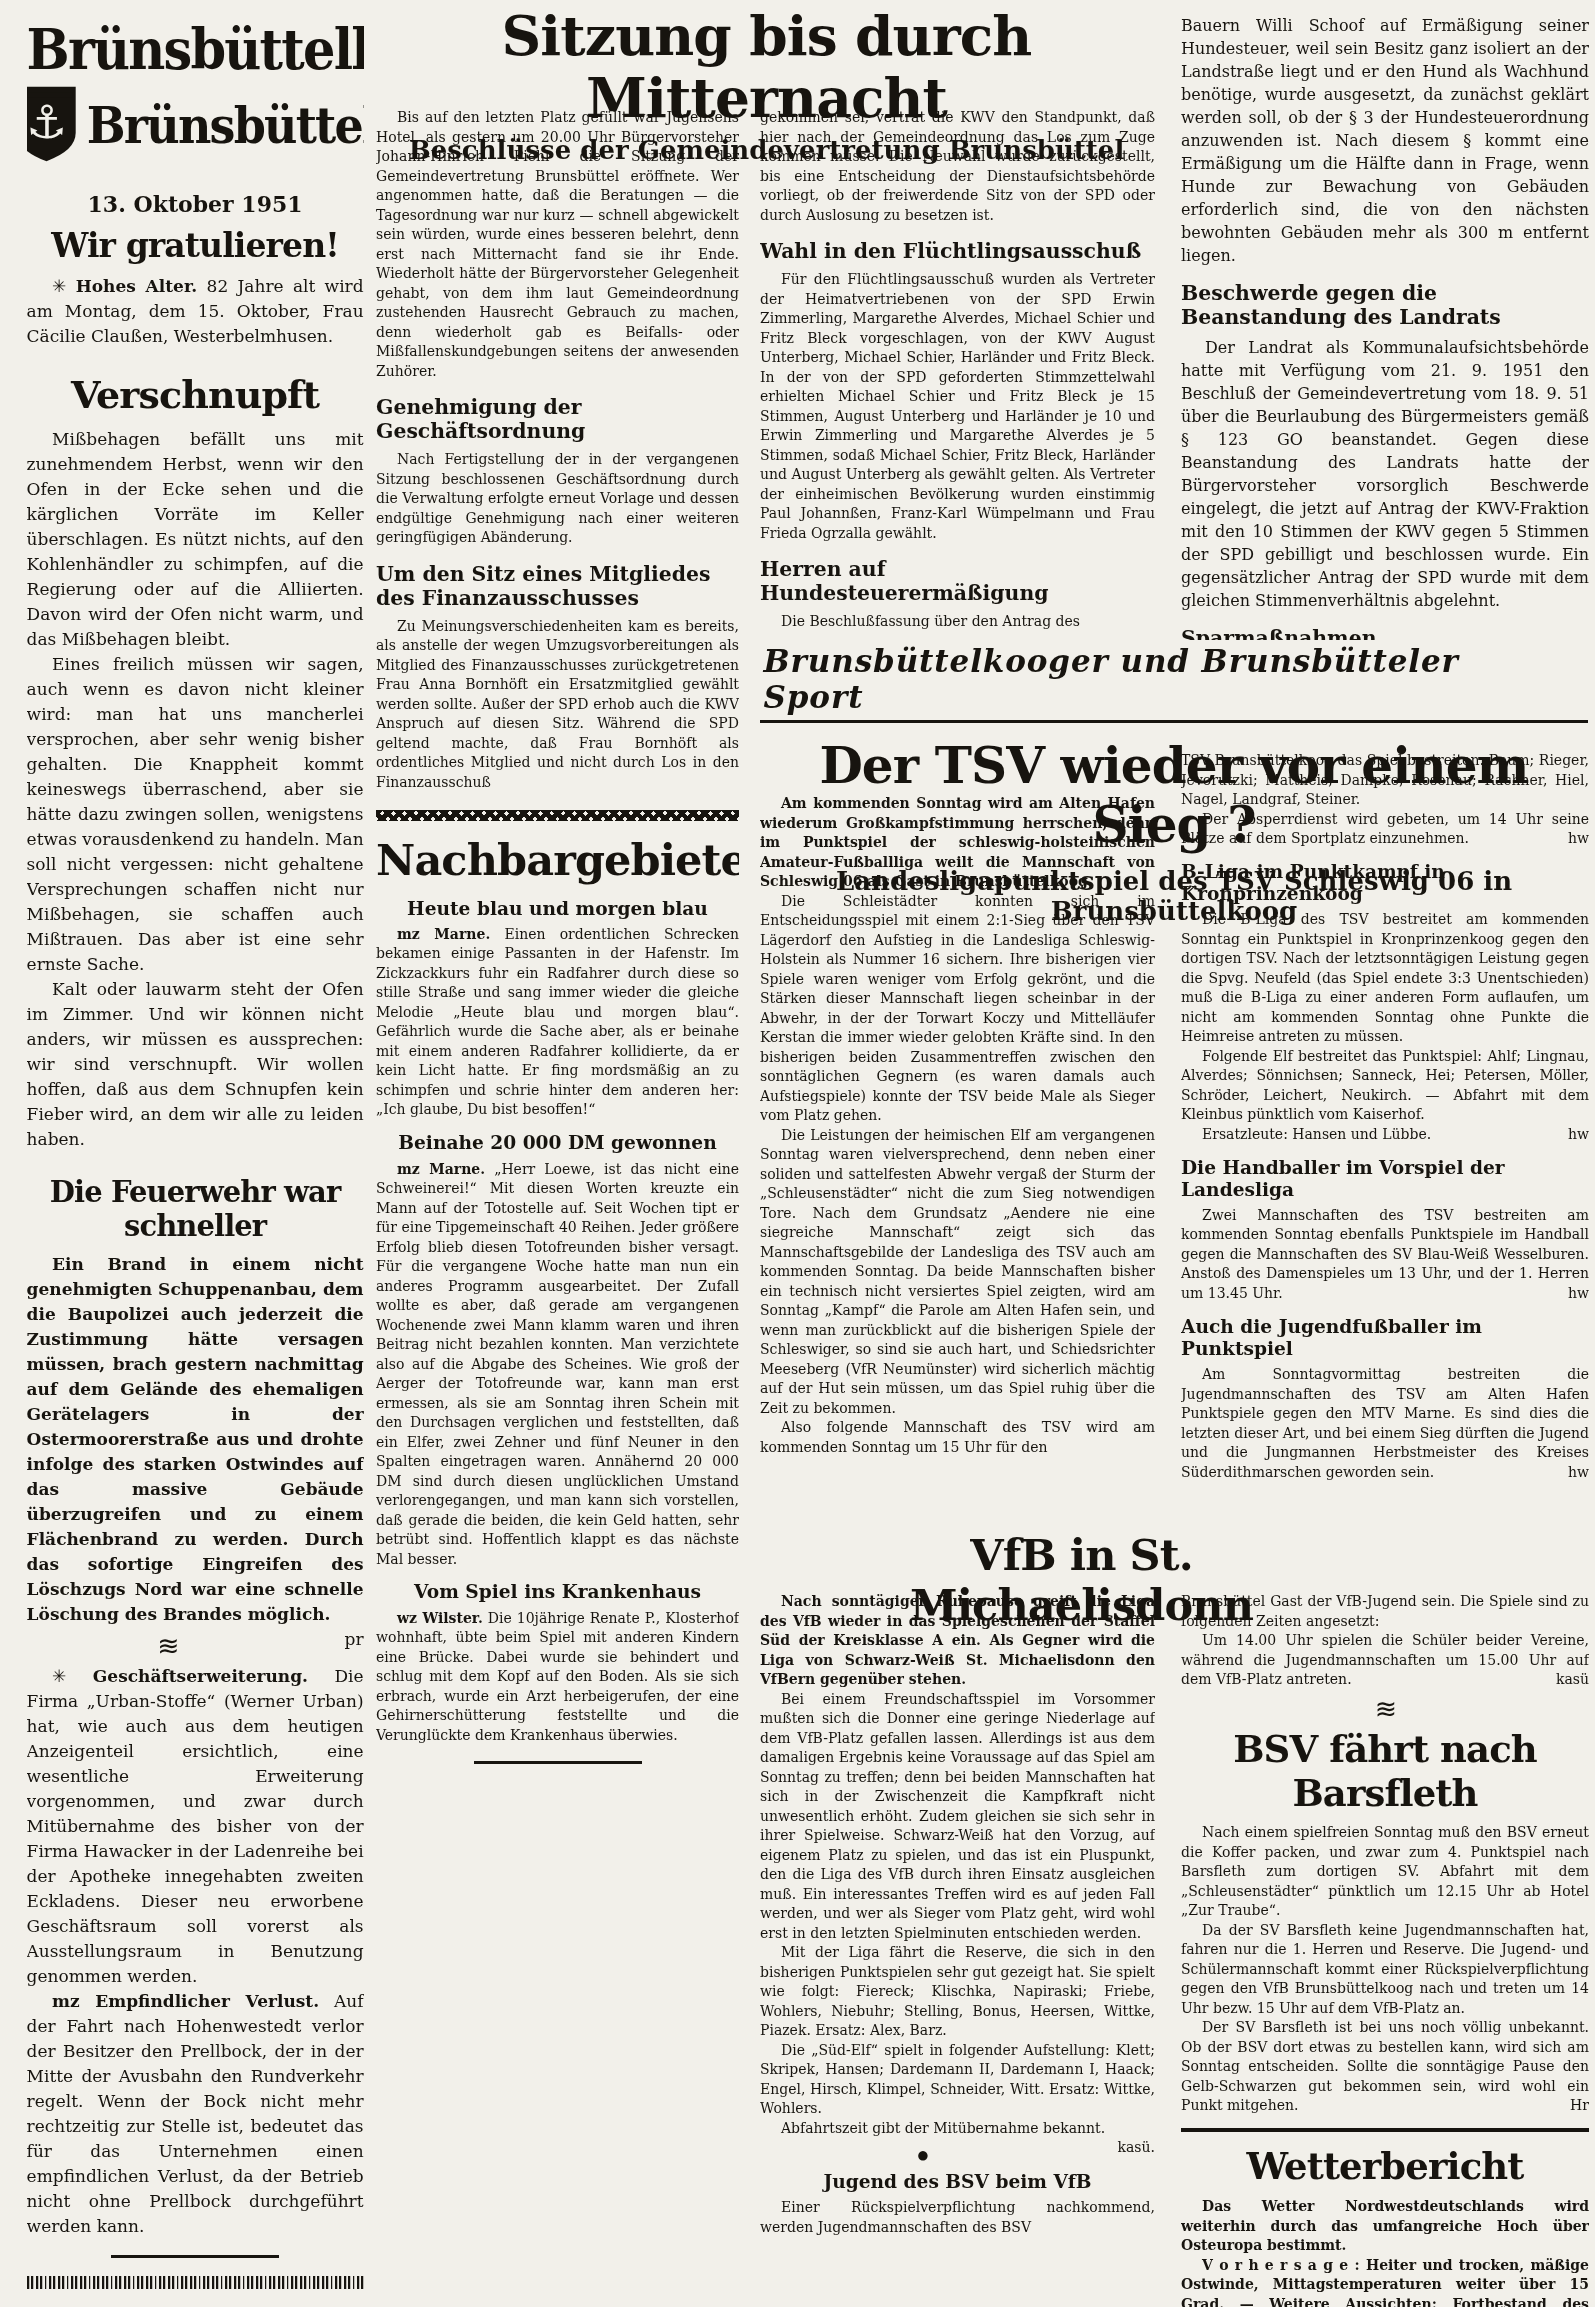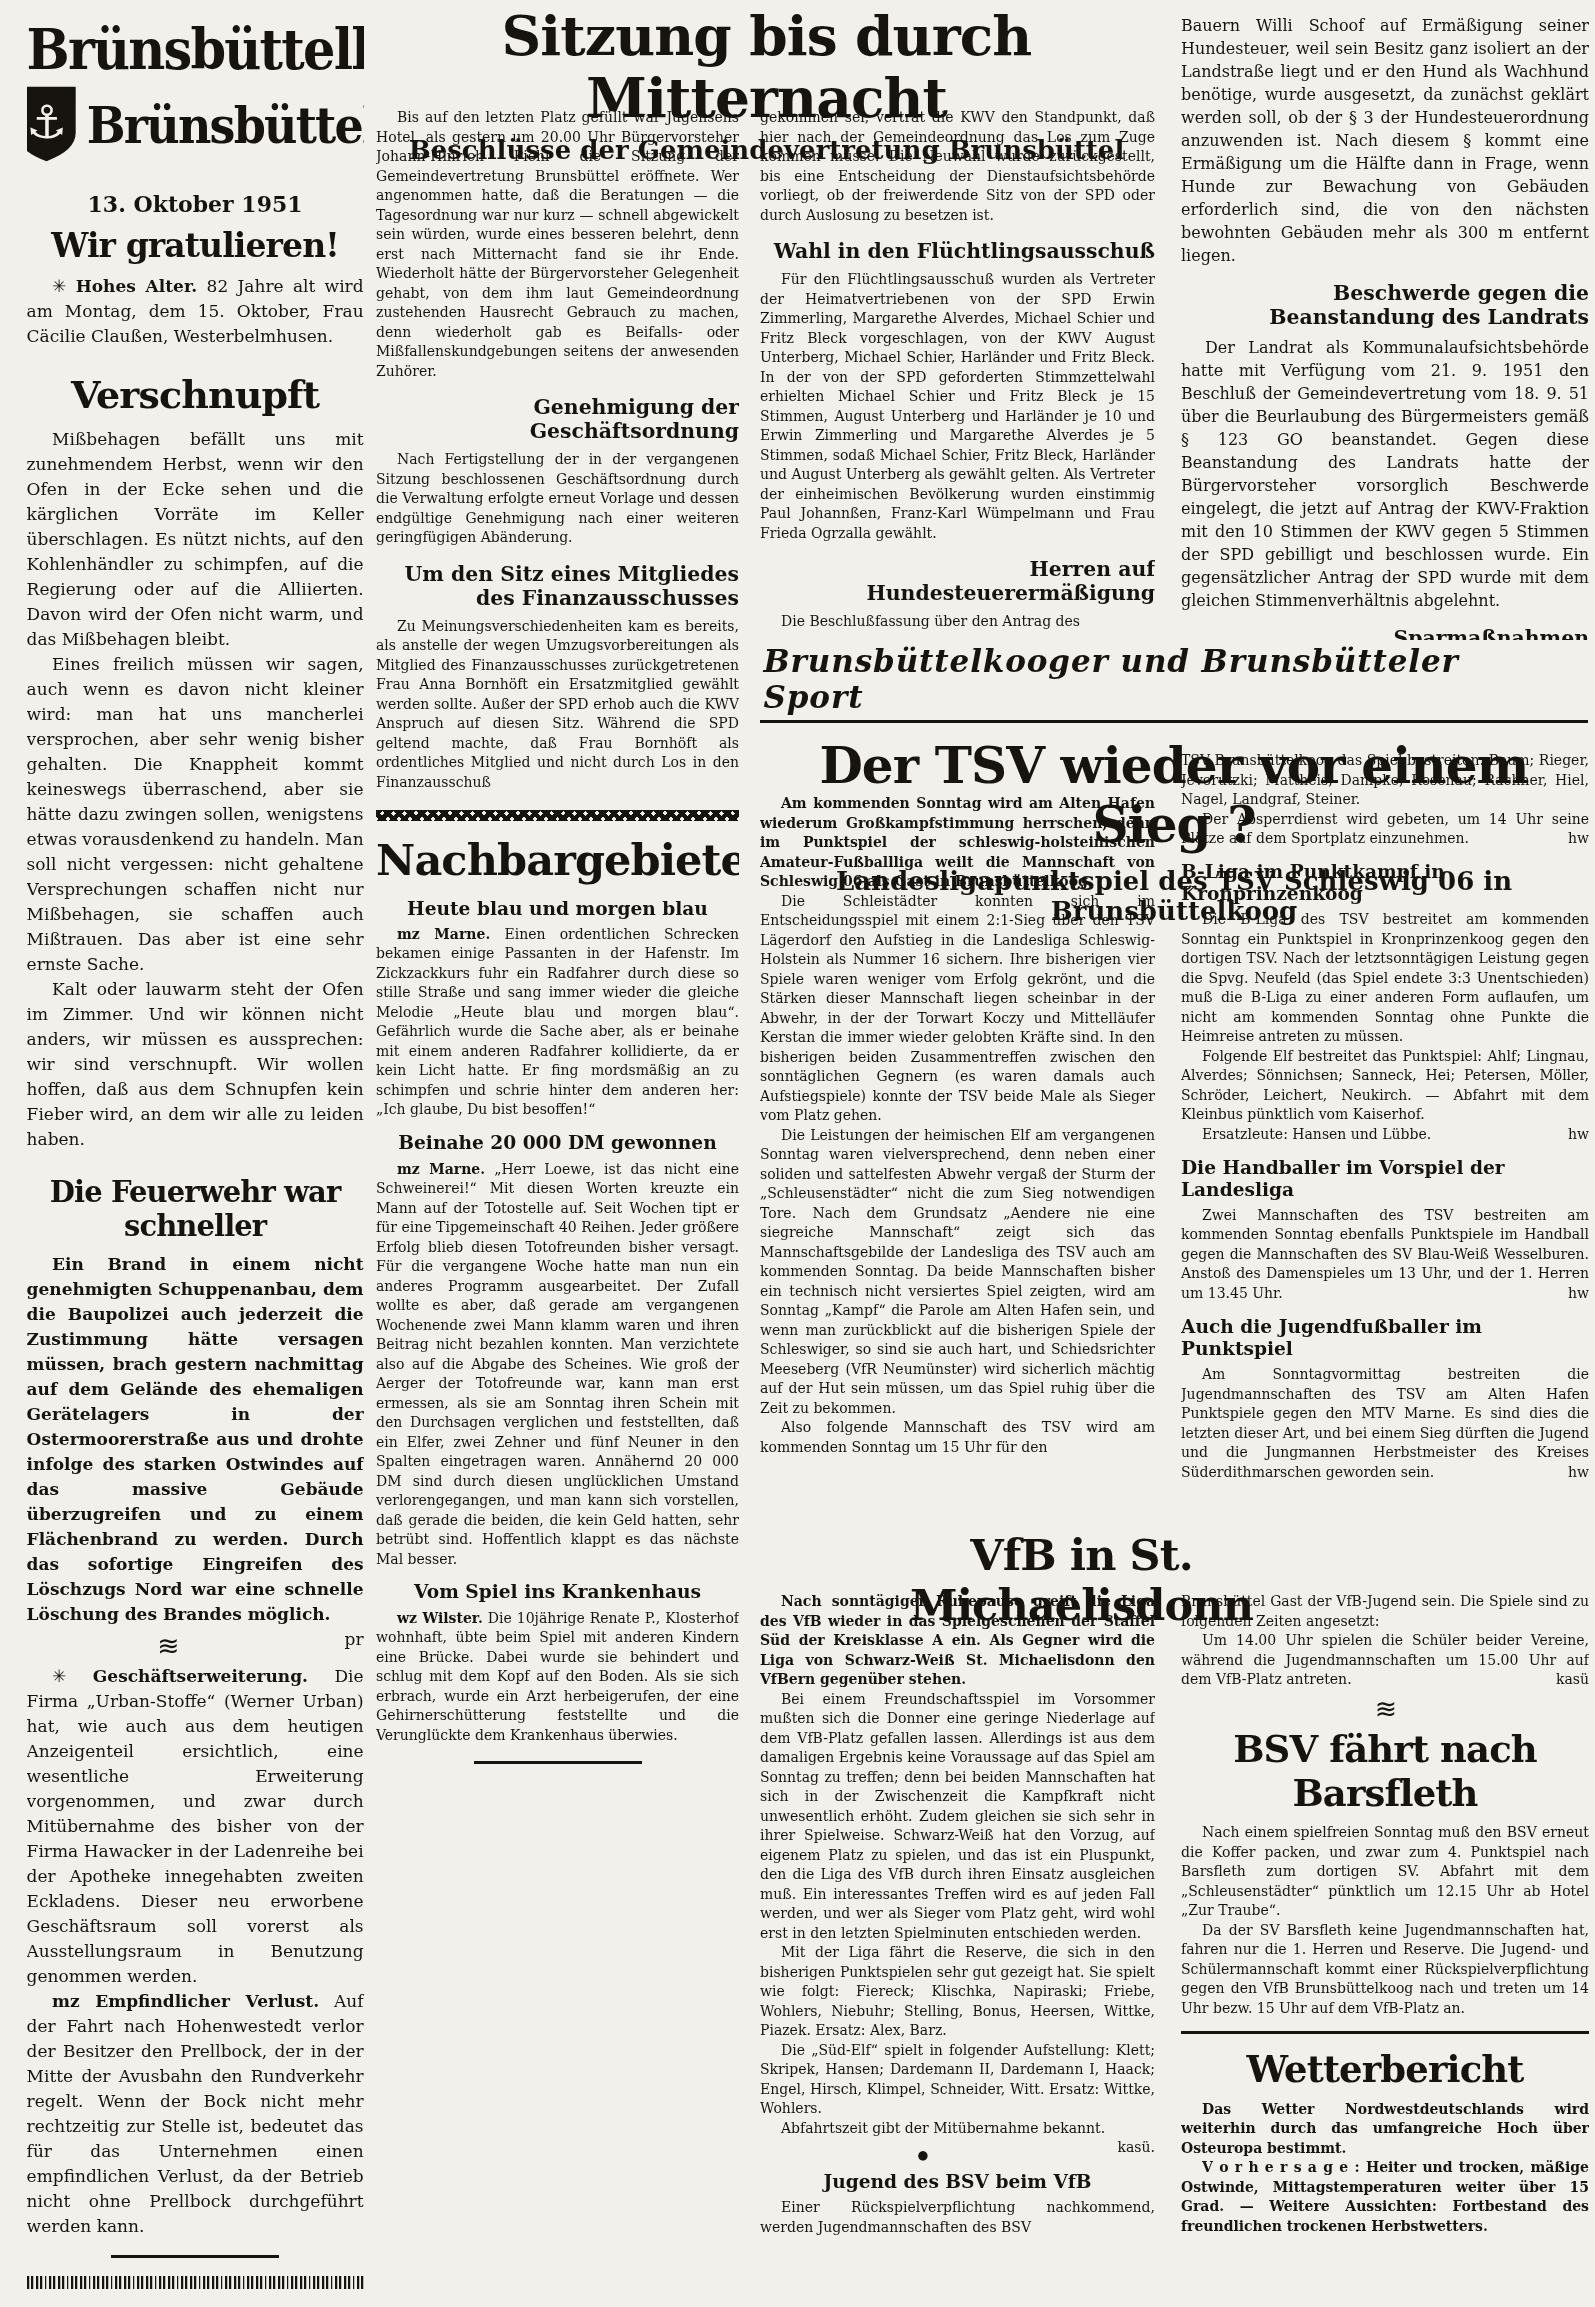--- a/index.html
+++ b/index.html
@@ -15,21 +15,21 @@
   .small .p, .p.small{font-size:14px;line-height:19.5px;}
   .mid .p{font-size:16px;line-height:23px;}
   .big .p{font-size:17px;line-height:25px;}
   .lead{font-weight:bold;}
   .prefix{font-weight:bold;}
   .sig{float:right;font-weight:bold;padding-left:10.6px;}
   .sig.plain{font-weight:normal;}
   
   .h-main{font-weight:bold;text-align:center;margin:0;letter-spacing:-0.9px;}
   .h-sub{font-weight:bold;text-align:center;margin:0;}
-  .h3{font-weight:bold;text-align:right;font-size:20.4px;line-height:24px;margin:14px 0 7px;}
+  .h3{font-weight:bold;text-align:left;font-size:20.4px;line-height:24px;margin:14px 0 7px;}
   .h4{font-weight:bold;font-size:18.6px;line-height:22px;margin:12.4px 0 5.3px;}
   .h4.c{text-align:center;}
   
   .mast-line1{font-size:51px;font-weight:bold;letter-spacing:-1.8px;text-align:center;margin:0;transform:scaleY(1.08);}
   .mast-line2{display:flex;align-items:center;justify-content:center;gap:5.3px;margin-top:3.5px;}
   .mast-line2 .word{font-size:46px;font-weight:bold;letter-spacing:-1.8px;transform:scaleY(1.08);}
   .ribbon{width:41px;height:26.6px;background:repeating-linear-gradient(90deg,#17140f 0 3.5px,transparent 3.5px 7px);}
   .date{font-size:22px;font-weight:bold;text-align:center;margin:23px 0 8.9px;}
   
   .rule-short{width:168px;height:2.7px;background:#17140f;margin:16px auto;}
@@ -183,20 +183,21 @@
   <p class="p small">Einer Rückspielverpflichtung nachkommend, werden Jugendmannschaften des BSV</p>
 </div>
 
 <div class="col small" style="left:1181px;top:1592px;width:408px;height:715px;">
   <p class="p small ni">Brunsbüttel Gast der VfB-Jugend sein. Die Spiele sind zu folgenden Zeiten angesetzt:</p>
   <p class="p small"><span>Um 14.00 Uhr spielen die Schüler beider Vereine, während die Jugendmannschaften um 15.00 Uhr auf dem VfB-Platz antreten.</span><span class="sig plain">kasü</span></p>
   <div class="squig icon">≋</div>
   <h2 class="h-main" style="font-size:37px;margin:3.5px 0 8.9px;">BSV fährt nach Barsfleth</h2>
   <p class="p small">Nach einem spielfreien Sonntag muß den BSV erneut die Koffer packen, und zwar zum 4. Punktspiel nach Barsfleth zum dortigen SV. Abfahrt mit dem „Schleusenstädter“ pünktlich um 12.15 Uhr ab Hotel „Zur Traube“.</p>
   <p class="p small">Da der SV Barsfleth keine Jugendmannschaften hat, fahren nur die 1. Herren und Reserve. Die Jugend- und Schülermannschaft kommt einer Rückspielverpflichtung gegen den VfB Brunsbüttelkoog nach und treten um 14 Uhr bezw. 15 Uhr auf dem VfB-Platz an.</p>
+  <p class="p small"><span>Der SV Barsfleth ist bei uns noch völlig unbekannt. Ob der BSV dort etwas zu bestellen kann, wird sich am Sonntag entscheiden. Sollte die sonntägige Pause den Gelb-Schwarzen gut bekommen sein, wird wohl ein Punkt mitgehen.</span><span class="sig plain">Hr</span></p>
   <div class="rule-heavy"></div>
   <h2 class="h-main" style="font-size:37px;margin:1.8px 0 8.9px;">Wetterbericht</h2>
   <p class="p small" style="font-weight:bold;">Das Wetter Nordwestdeutschlands wird weiterhin durch das umfangreiche Hoch über Osteuropa bestimmt.</p>
   <p class="p small" style="font-weight:bold;">
     <span>V o r h e r s a g e :</span><span> Heiter und trocken, mäßige Ostwinde, Mittagstemperaturen weiter über 15 Grad. — Weitere Aussichten: Fortbestand des freundlichen trockenen Herbstwetters.</span>
   </p>
 </div>
 
 
 </body></html>

